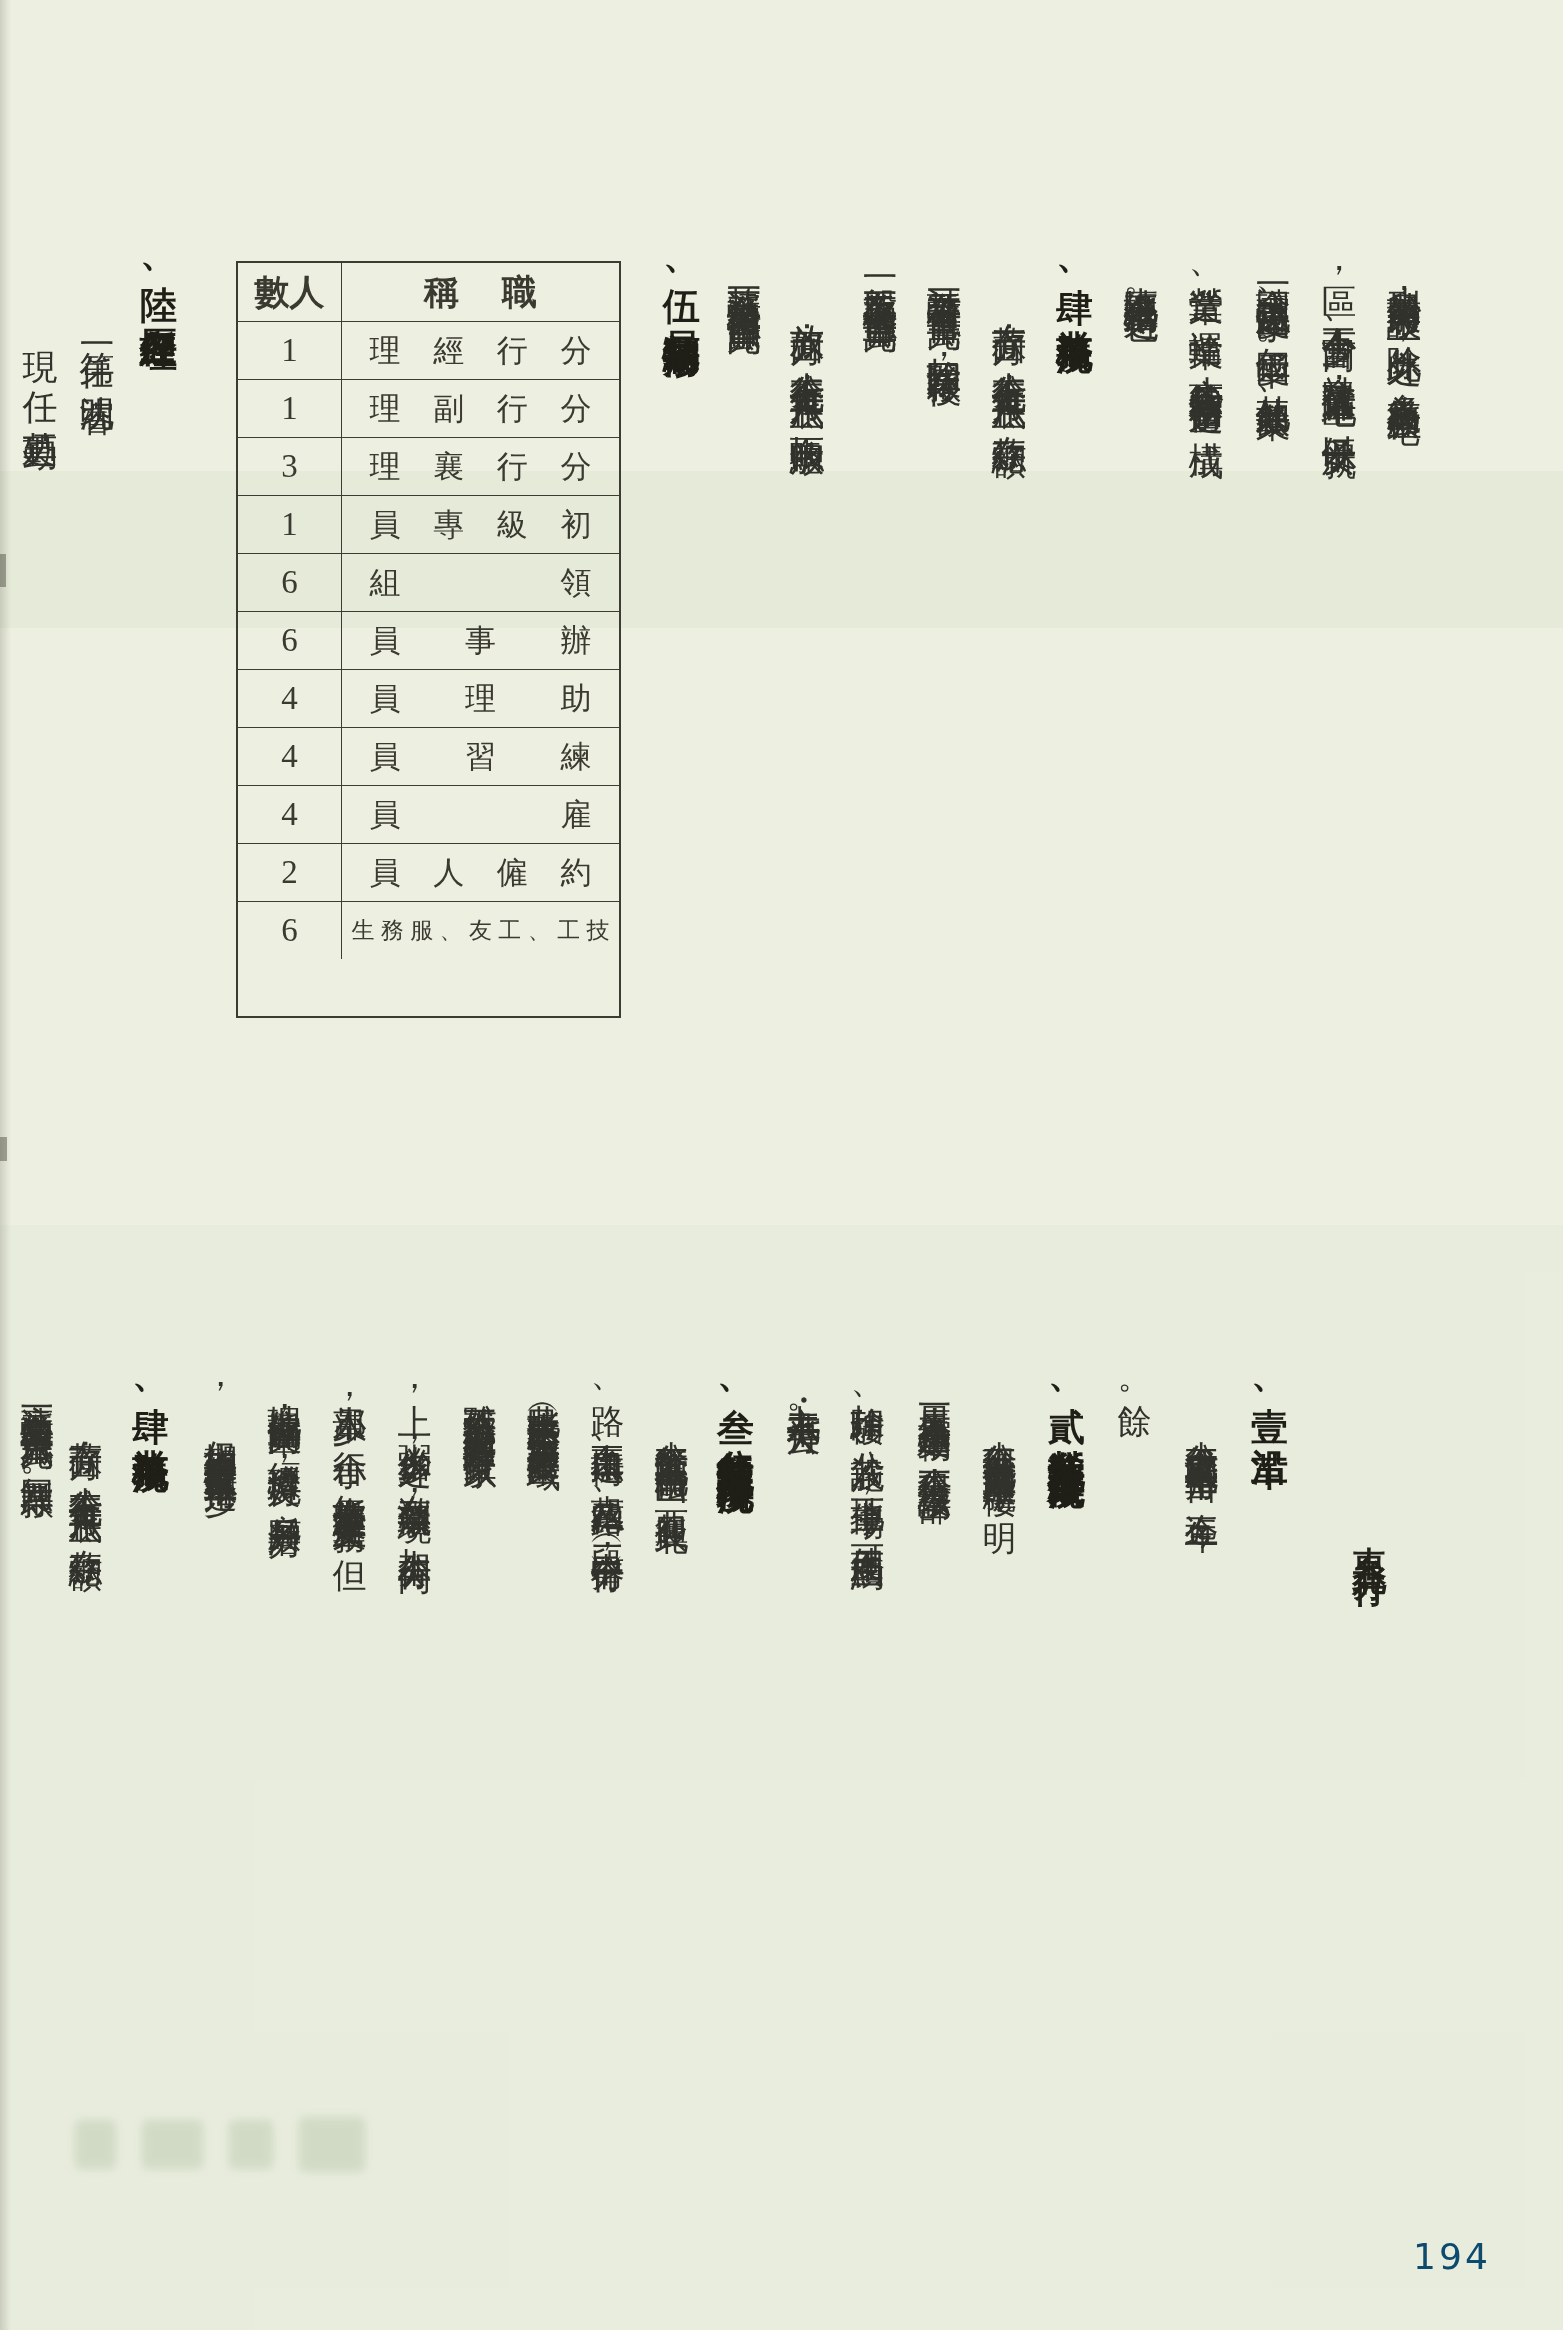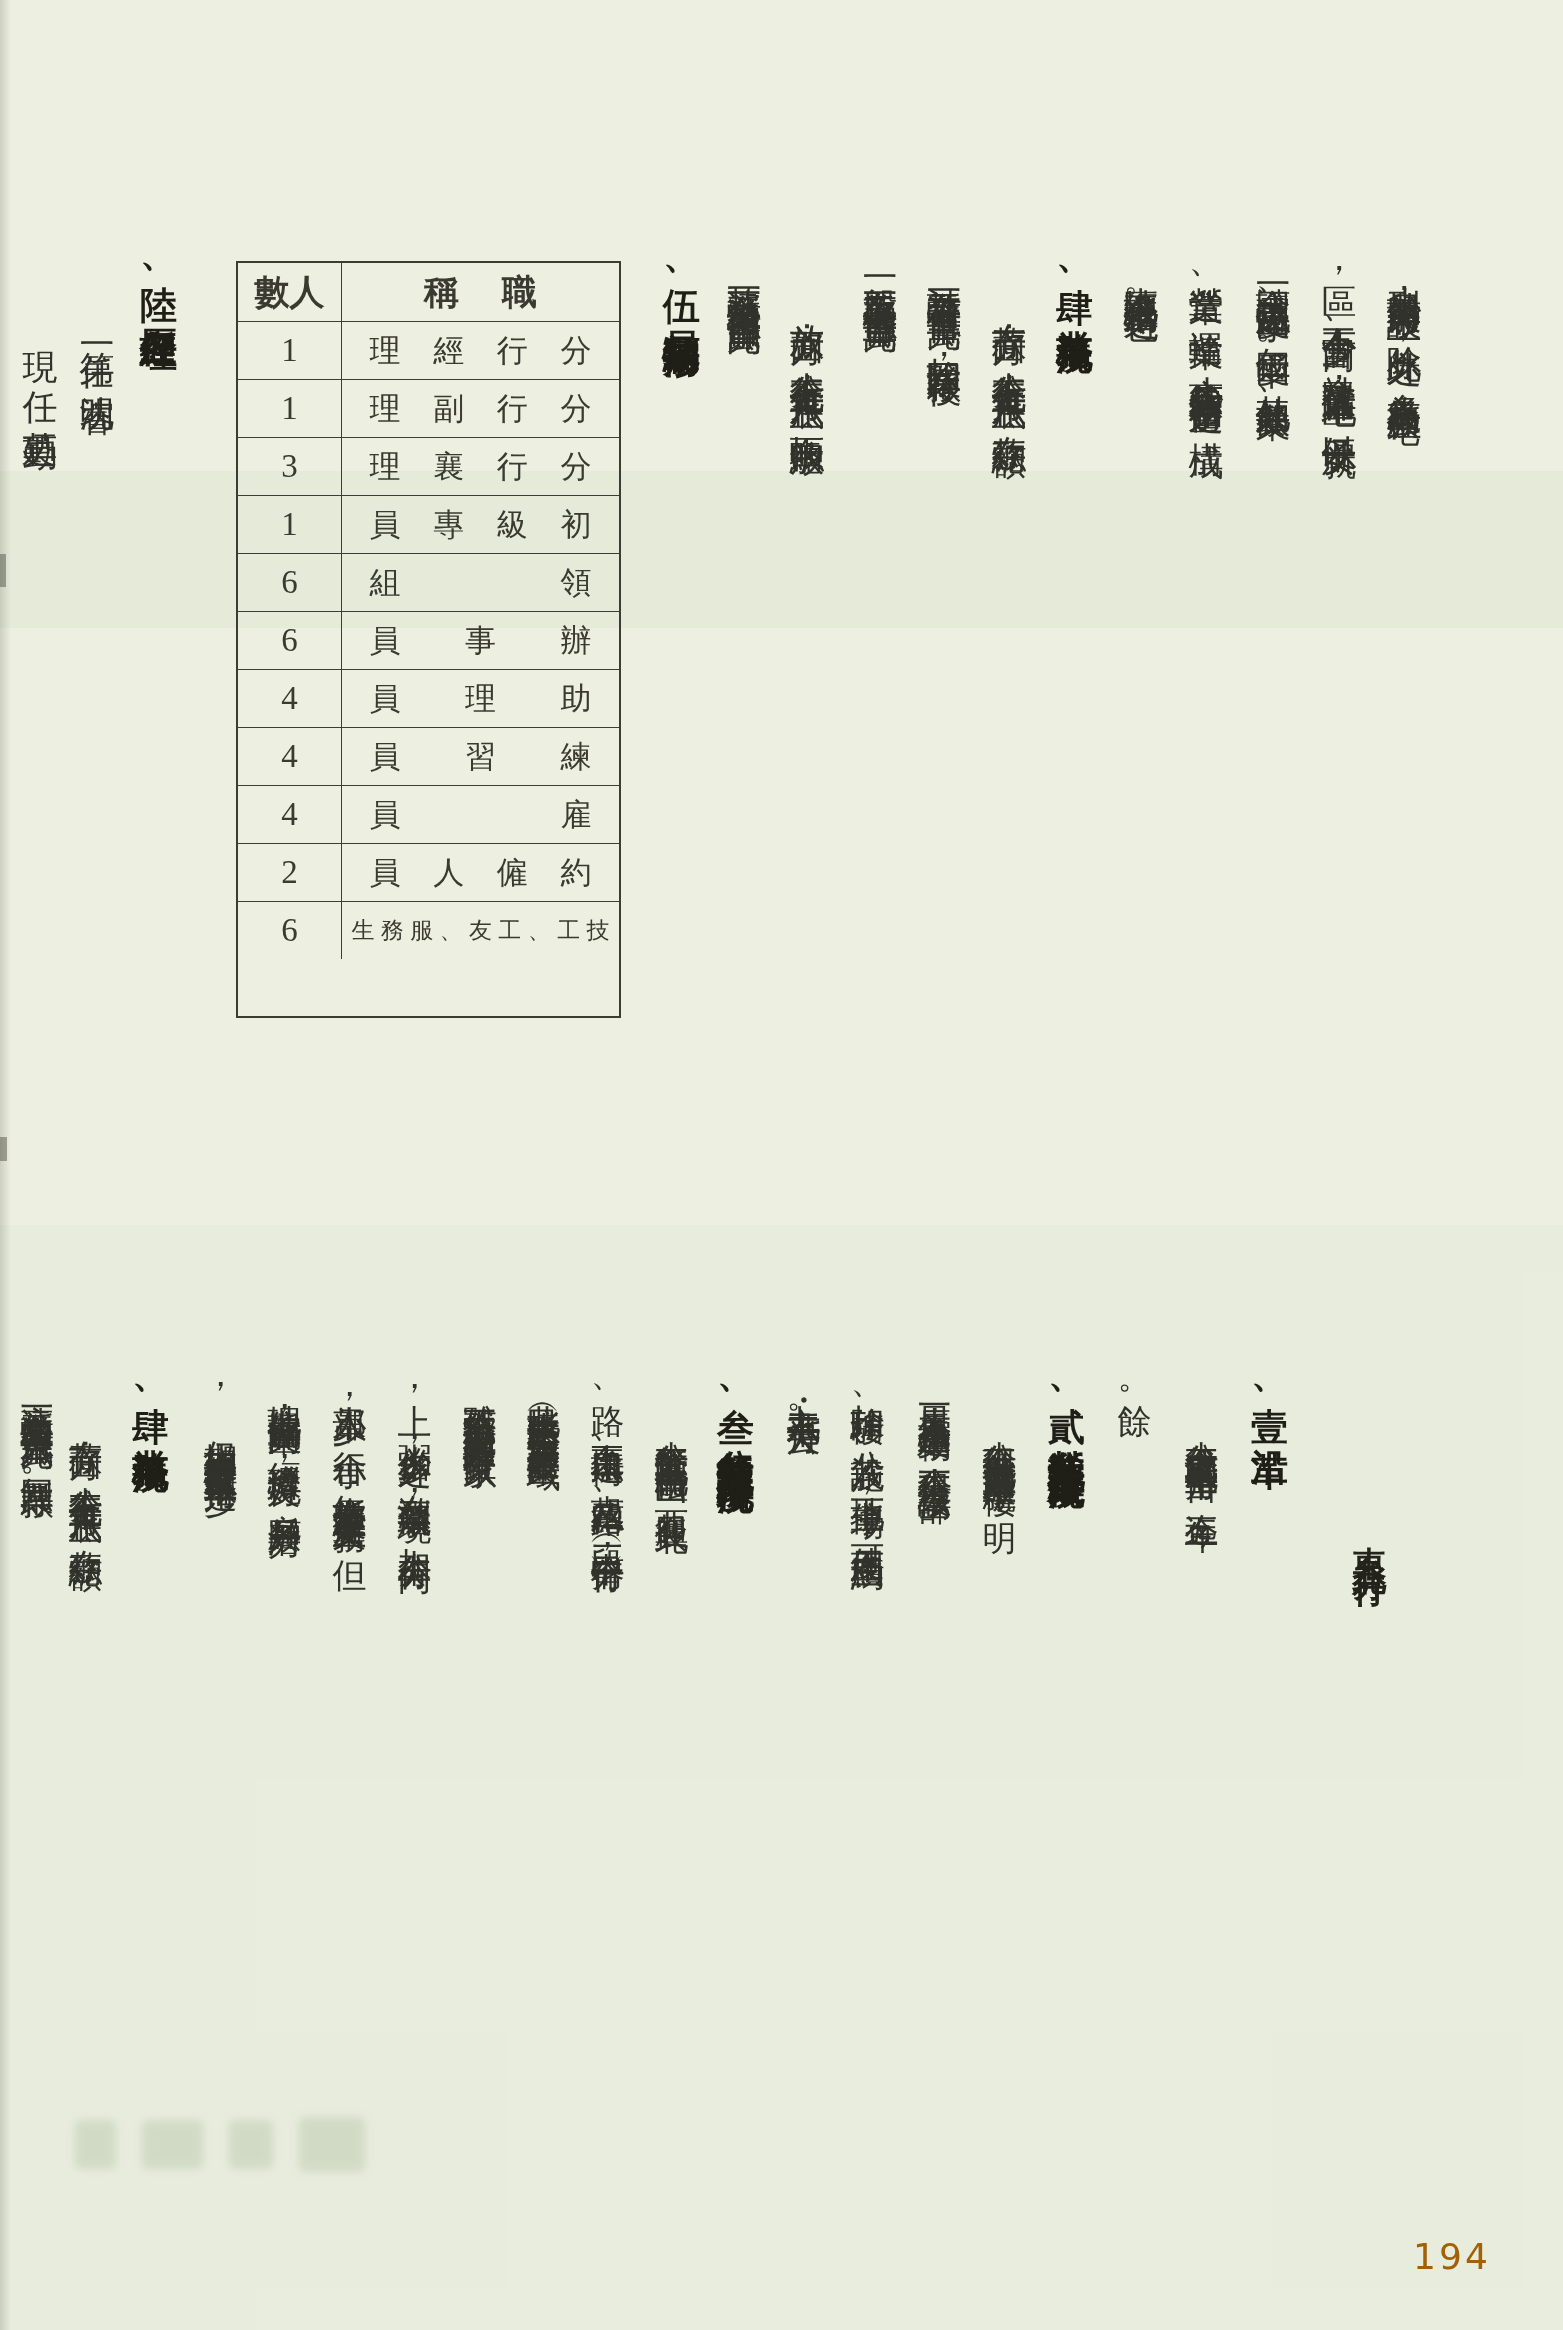--- a/index.html
+++ b/index.html
@@ -77,21 +77,21 @@
   .ghost i{display:block;height:49px;background:#9db48e;opacity:0.30;
     filter:blur(4.7px);border-radius:4.7px;}
   .ghost i:nth-child(1){width:41px;}
   .ghost i:nth-child(2){width:61px;}
   .ghost i:nth-child(3){width:44px;}
   .ghost i:nth-child(4){width:66px;height:55px;}
 
   .page-number{
     position:absolute;left:1413px;top:2236px;
     font-family:"DejaVu Sans","Liberation Sans",sans-serif;
-    font-size:36px;color:#a16207;letter-spacing:3.1px;
+    font-size:36px;color:#0c4a6e;letter-spacing:3.1px;
   }
 
   .speck{position:absolute;background:rgba(70,70,58,0.45);pointer-events:none;}
 </style>
 </head>
 <body>
 
 <div id="page">
   <div class="band-top"></div>
   <div class="band-bottom"></div>

